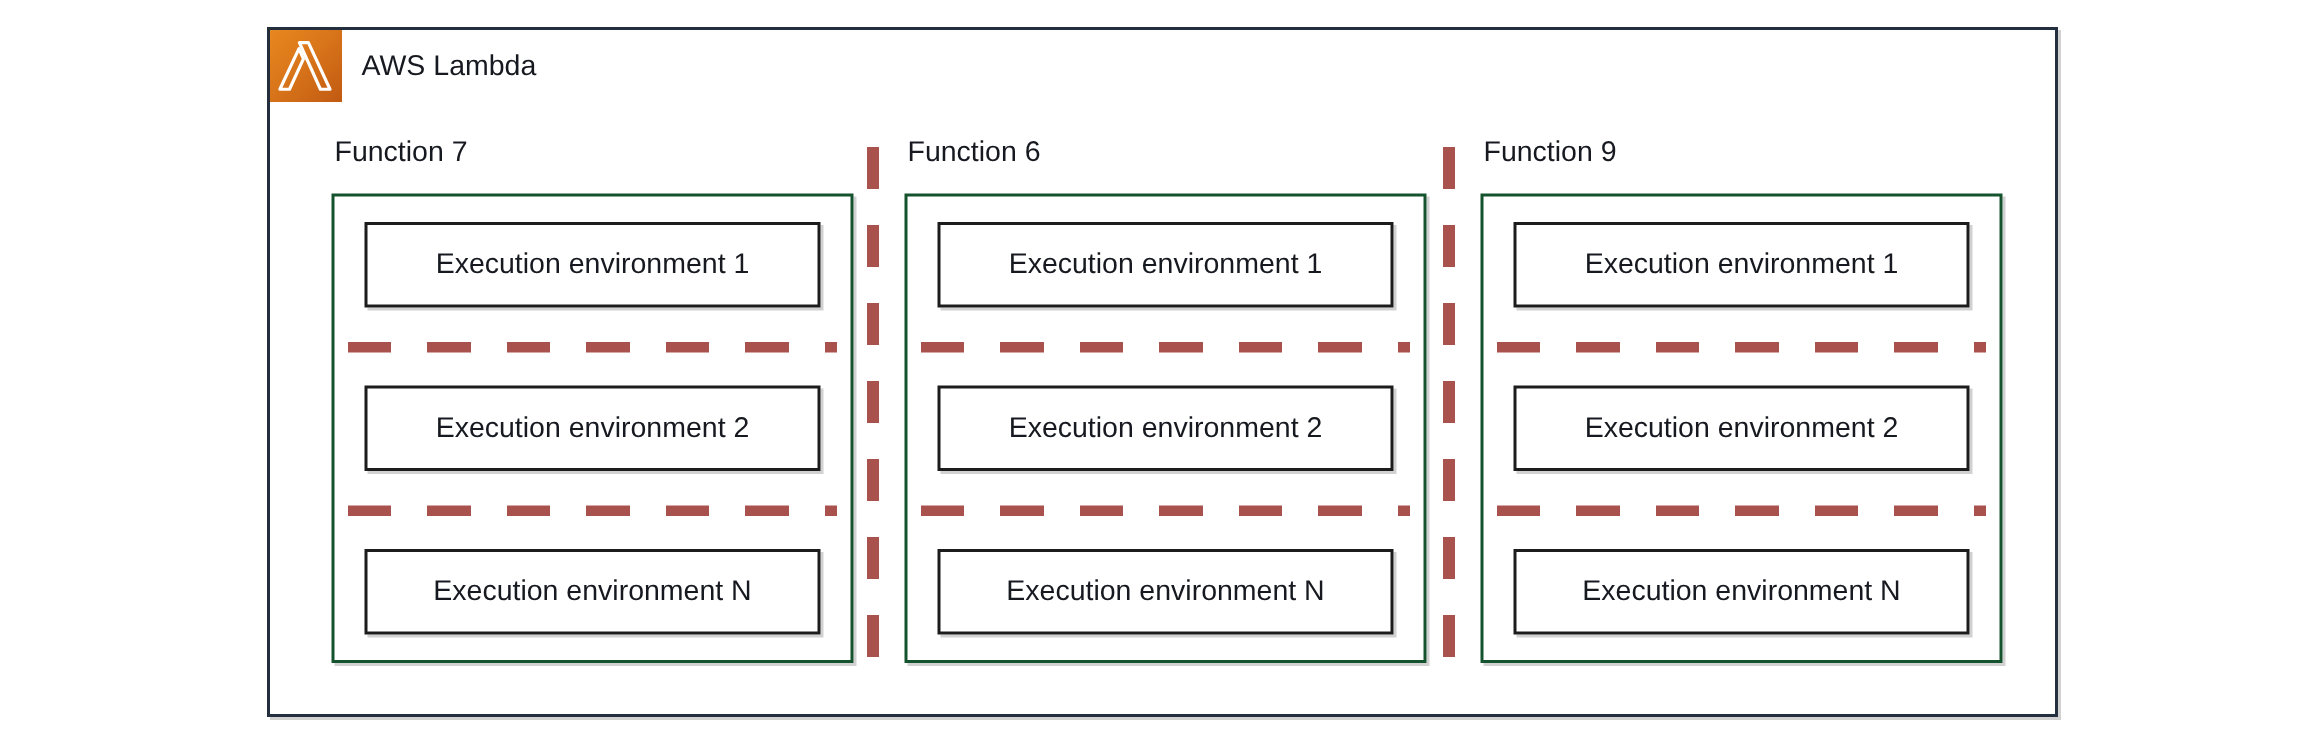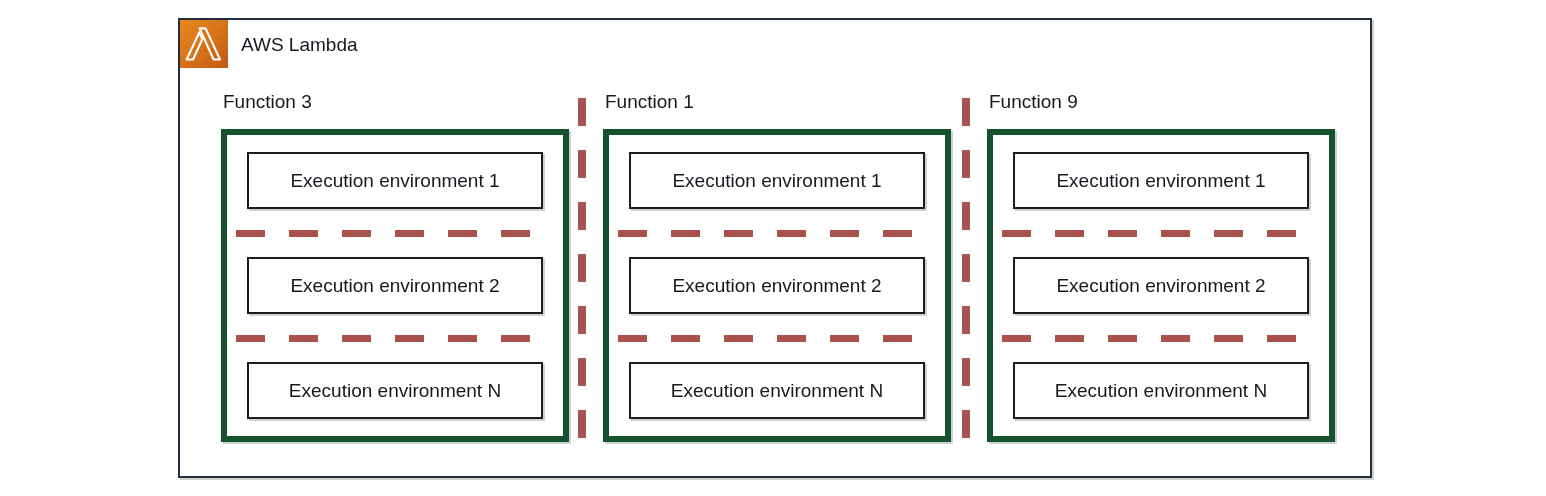--- a/index.html
+++ b/index.html
@@ -91,21 +91,21 @@
     white-space: nowrap;
     display: block;
   }
 
   .function-box {
     position: absolute;
     left: 0px;
     top: 41px;
     width: 348px;
     height: 313px;
-    border: 6px solid #14532d;
+    border: 2px solid #14532d;
     background: #ffffff;
     box-sizing: border-box;
     box-shadow: 2px 2px 0 rgba(0,0,0,0.18);
   }
 
   .exec-stack {
     position: absolute;
     left: 20px;
     top: 17px;
     right: 20px;
@@ -175,42 +175,42 @@
           <path d="M13.0 39.5 L22.3 19.2 L19.3 12.4 L6.6 39.5 Z" fill="none" stroke="#ffffff" stroke-width="2.1" stroke-linejoin="round"></path>
           <path d="M19.6 8.4 L25.6 8.4 L40.0 39.5 L33.6 39.5 Z" fill="none" stroke="#ffffff" stroke-width="2.1" stroke-linejoin="round"></path>
         </svg>
       </span>
       <span class="service-title">AWS Lambda</span>
     </div>
 
     <div class="functions-row">
 
       <div class="function-col col-1">
-        <span class="function-label">Function 3</span>
+        <span class="function-label">Function 7</span>
         <div class="function-box">
           <div class="exec-stack">
             <div class="exec-box">
               <span class="exec-label">Execution environment 1</span>
             </div>
             <div class="h-divider"></div>
             <div class="exec-box">
               <span class="exec-label">Execution environment 2</span>
             </div>
             <div class="h-divider"></div>
             <div class="exec-box">
               <span class="exec-label">Execution environment N</span>
             </div>
           </div>
         </div>
       </div>
 
       <div class="v-divider sep-1"></div>
 
       <div class="function-col col-2">
-        <span class="function-label">Function 1</span>
+        <span class="function-label">Function 6</span>
         <div class="function-box">
           <div class="exec-stack">
             <div class="exec-box">
               <span class="exec-label">Execution environment 1</span>
             </div>
             <div class="h-divider"></div>
             <div class="exec-box">
               <span class="exec-label">Execution environment 2</span>
             </div>
             <div class="h-divider"></div>

